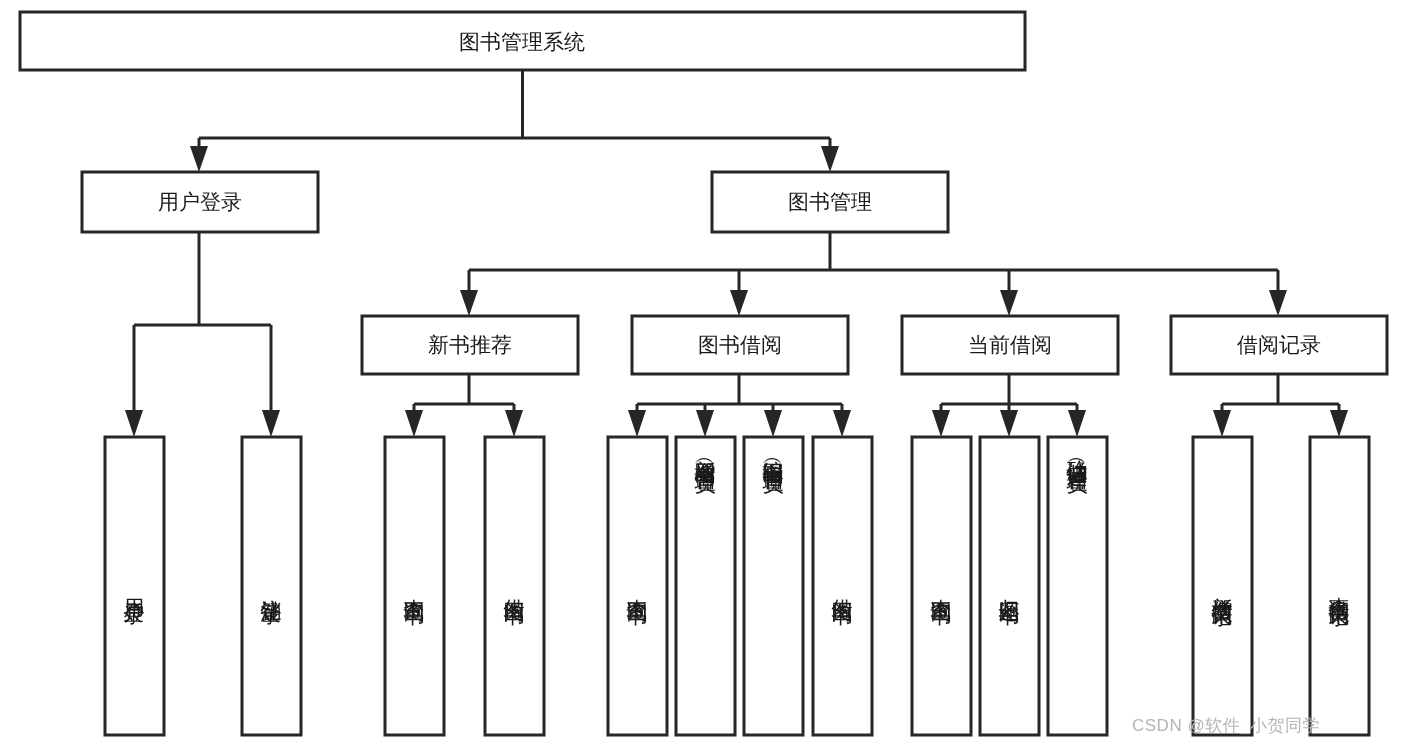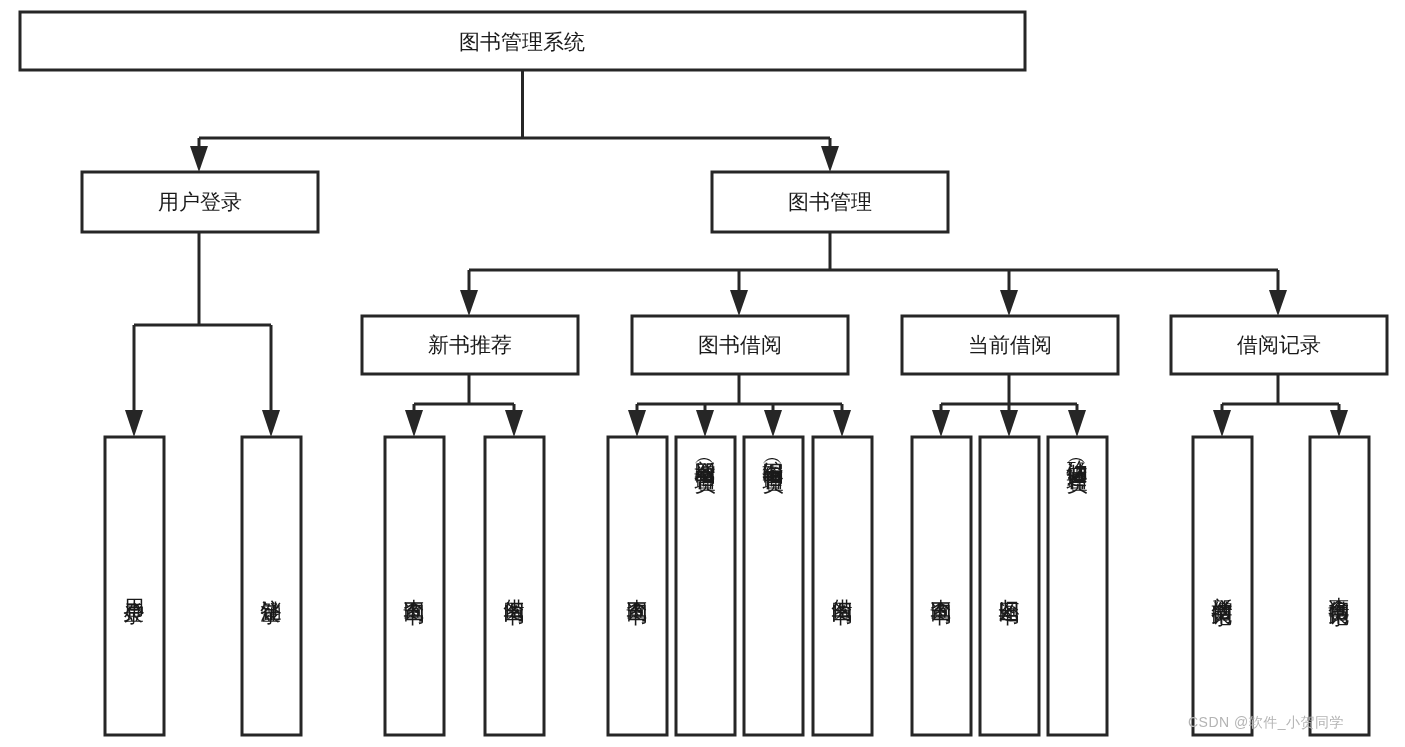--- a/index.html
+++ b/index.html
@@ -57,24 +57,24 @@
     font-size: 21px;
     line-height: 1.0;
     color: #1a1a1a;
     letter-spacing: 2px;
     white-space: nowrap;
     pointer-events: none;
     text-align: center;
   }
   .watermark {
     position: absolute;
-    left: 1188px;
+    left: 1132px;
     top: 714px;
     font-family: "Liberation Sans", "DejaVu Sans", sans-serif;
-    font-size: 14px;
+    font-size: 17px;
     color: #b4b4b4;
     white-space: nowrap;
     letter-spacing: 0.5px;
   }
 </style>
 </head>
 <body>
 
 <div id="diagram-root">
 

